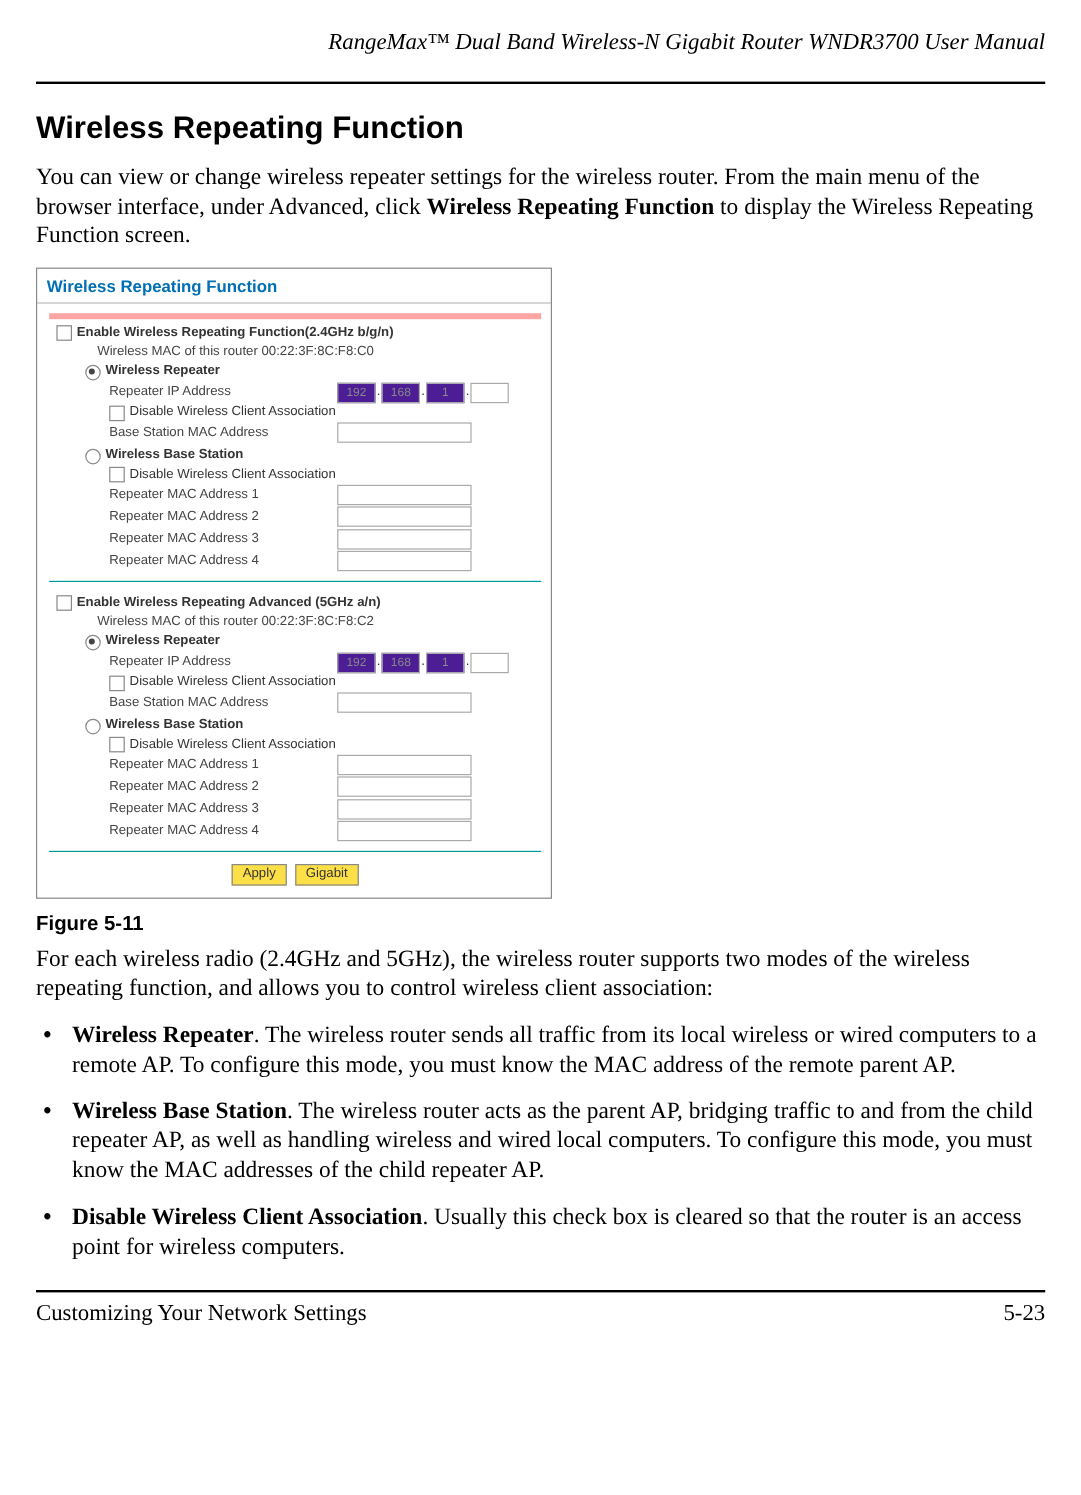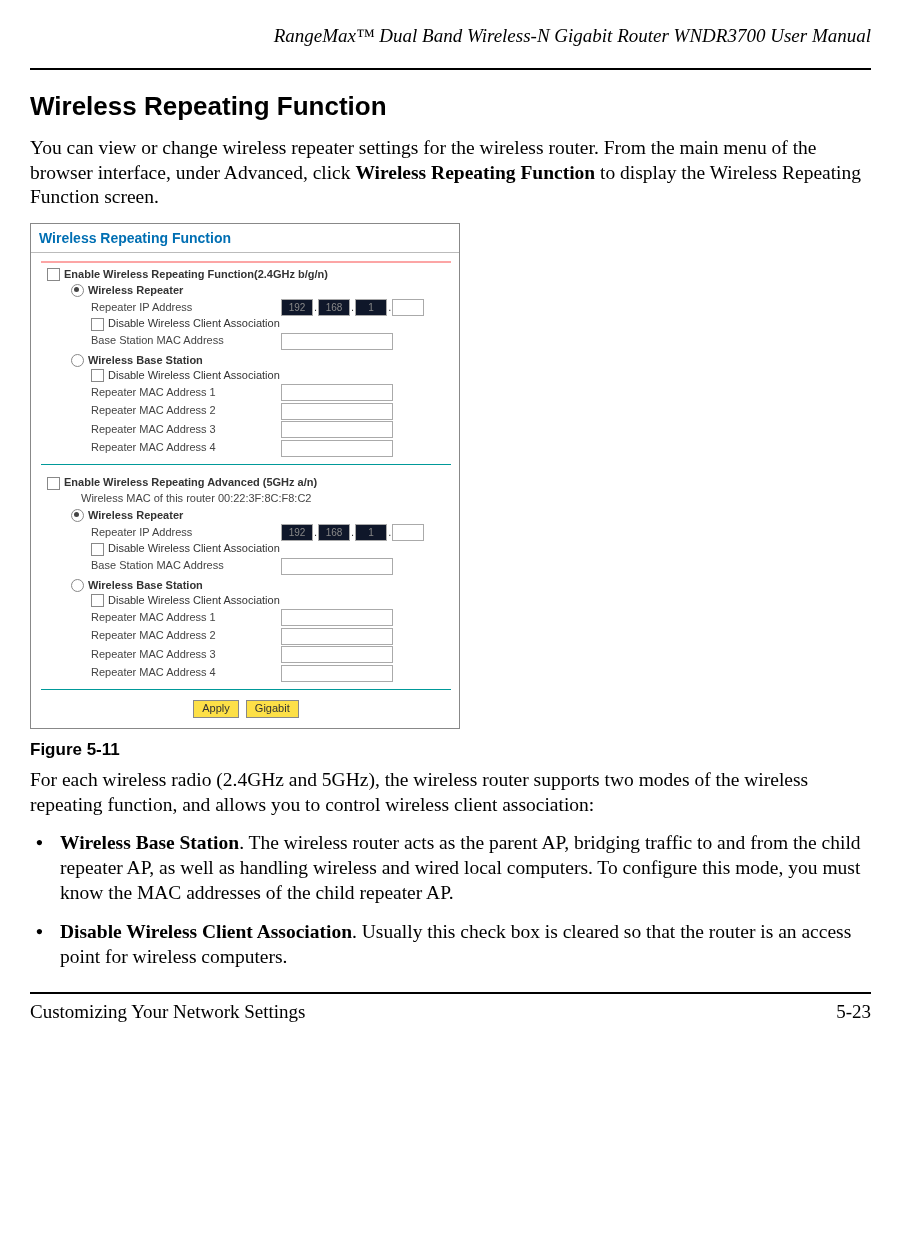--- a/index.html
+++ b/index.html
@@ -43,21 +43,21 @@
   }
   .figure-title-bar {
     color: #006fb3;
     font-weight: bold;
     font-size: 14px;
     padding: 6px 8px 4px 8px;
     border-bottom: 1px solid #bbb;
   }
   .figure-body { padding: 4px 2px 10px 4px; }
   .section-block {
-    border-top: 2px solid #fca5a5;
+    border-top: 5px solid #fca5a5;
     border-bottom: 1px solid #099;
     margin: 4px 6px 6px 6px;
     padding: 3px 0 6px 0;
   }
   .section-block + .section-block { border-top: none; }
   .enable-row {
     font-weight: bold;
     display: flex;
     align-items: center;
     gap: 4px;
@@ -88,21 +88,21 @@
     content: "";
     position: absolute;
     left: 2px; top: 2px;
     width: 5px; height: 5px;
     background: #444;
     border-radius: 50%;
   }
   .ip-box {
     width: 30px; height: 15px;
     border: 1px solid #aaa;
-    background: #0f172a;
+    background: #4c1d95;
     color: #888;
     font-size: 10px;
     text-align: center;
     line-height: 15px;
     display: inline-block;
   }
   .ip-box.sm { background: #fff; }
   .mac-box {
     width: 110px; height: 15px;
     border: 1px solid #aaa;
@@ -165,20 +165,21 @@
 
 <div class="figure">
   <div class="figure-title-bar">Wireless Repeating Function</div>
   <div class="figure-body">
 
     <div class="section-block">
       <div class="enable-row">
         <span class="chk"></span>
         <span>Enable Wireless Repeating Function(2.4GHz b/g/n)</span>
       </div>
+      <div class="mac-router">Wireless MAC of this router 00:22:3F:8C:F8:C0</div>
 
       <div class="radio-row">
         <span class="rd on"></span>
         <span>Wireless Repeater</span>
       </div>
       <div class="field-row">
         <span class="field-label">Repeater IP Address</span>
         <span class="ip-box">192</span>
           <span class="dot">.</span>
         <span class="ip-box">168</span>
@@ -283,20 +284,23 @@
       <span class="ui-btn">Gigabit</span>
     </div>
   </div>
 </div>
 
 <div class="figure-caption">Figure 5-11</div>
 
 <p class="para">For each wireless radio (2.4GHz and 5GHz), the wireless router supports two modes of the wireless repeating function, and allows you to control wireless client association:</p>
 
 <ul class="bullets">
+  <li>
+    <span class="lead">Wireless Repeater</span><span>. The wireless router sends all traffic from its local wireless or wired computers to a remote AP. To configure this mode, you must know the MAC address of the remote parent AP.</span>
+  </li>
   <li>
     <span class="lead">Wireless Base Station</span><span>. The wireless router acts as the parent AP, bridging traffic to and from the child repeater AP, as well as handling wireless and wired local computers. To configure this mode, you must know the MAC addresses of the child repeater AP.</span>
   </li>
   <li>
     <span class="lead">Disable Wireless Client Association</span><span>. Usually this check box is cleared so that the router is an access point for wireless computers.</span>
   </li>
 </ul>
 
 <div class="footer-wrap">
   <div class="doc-footer">

